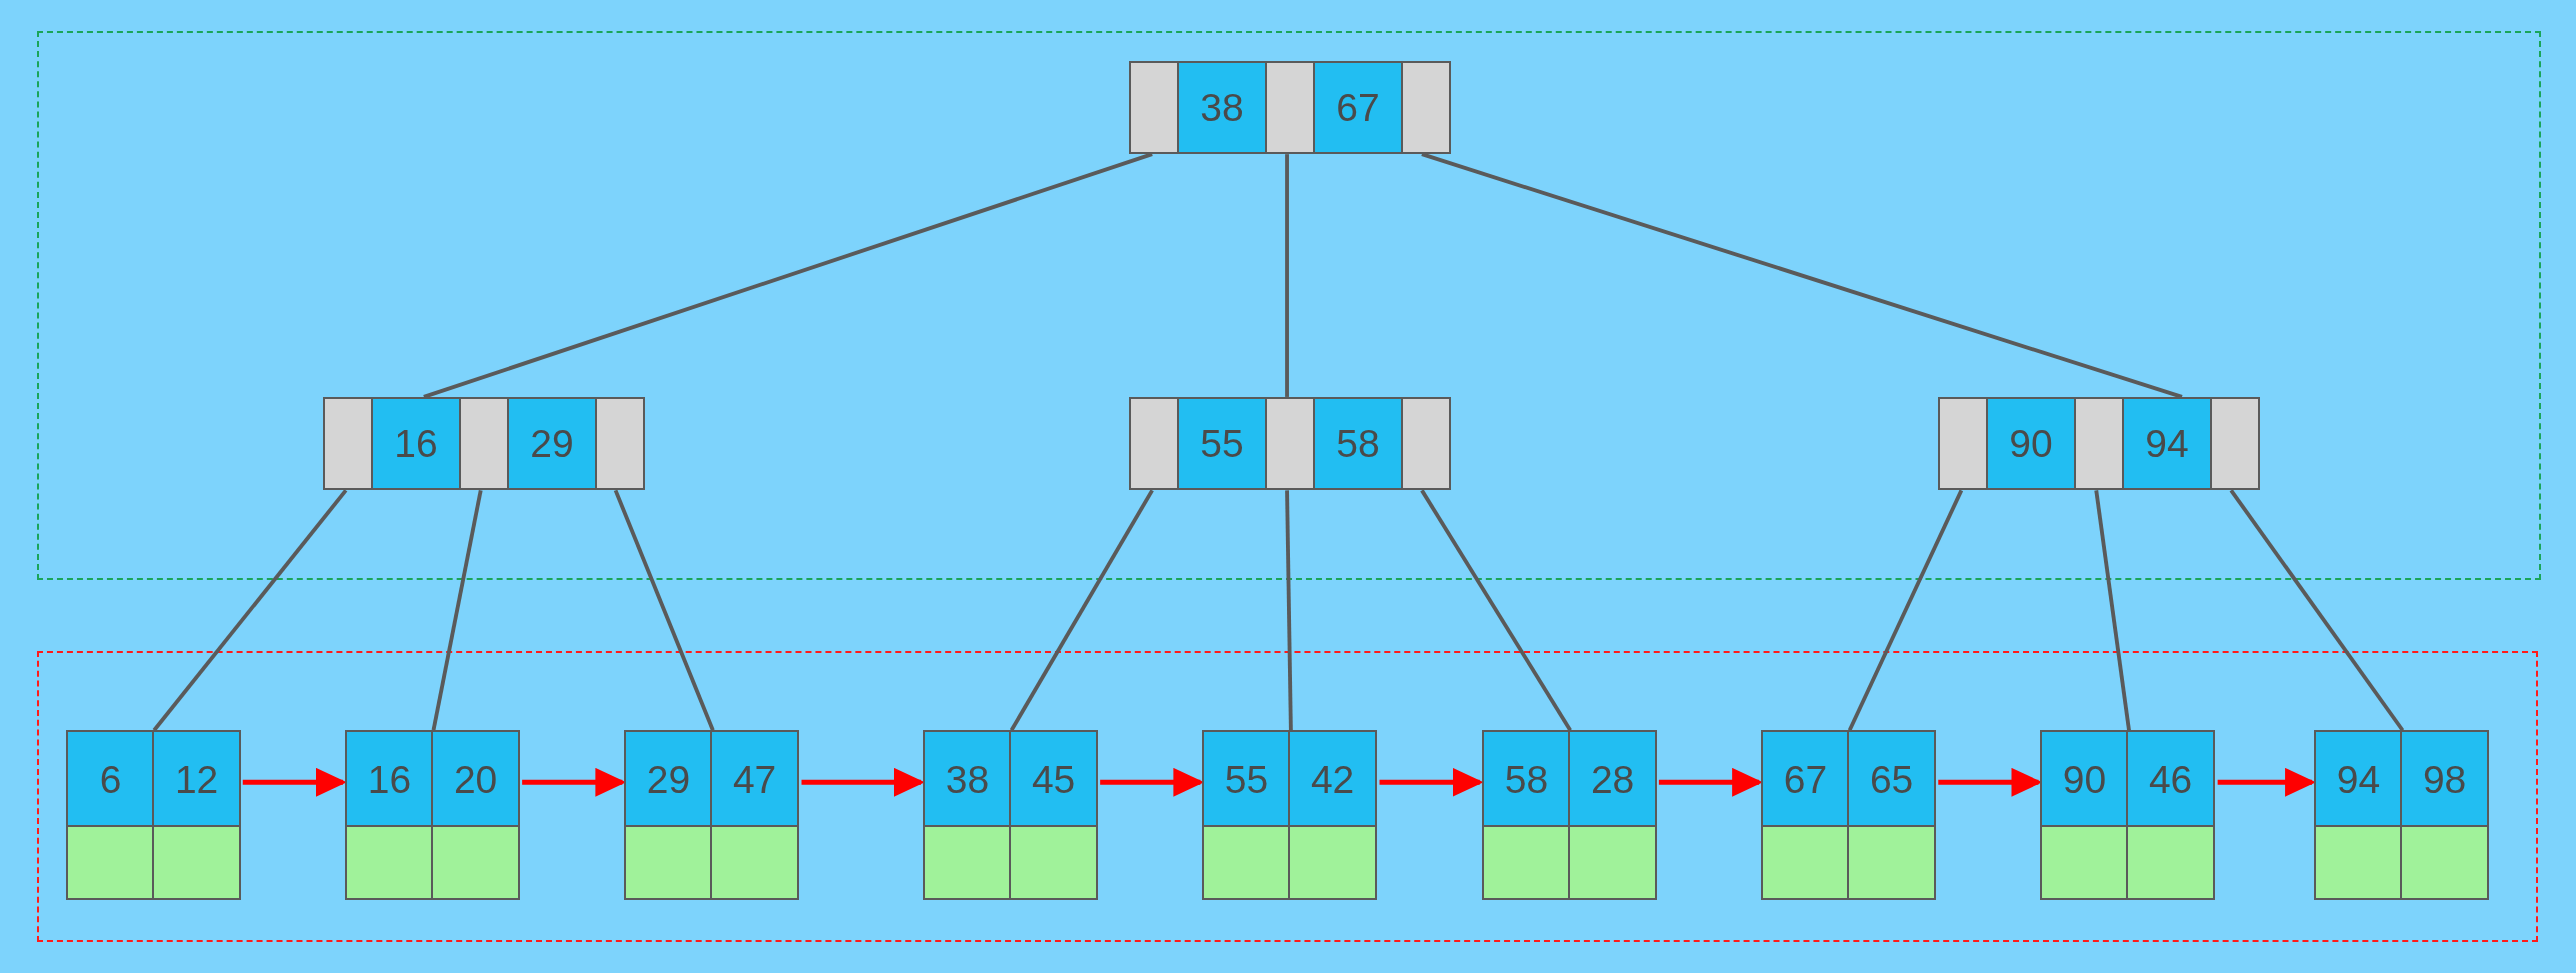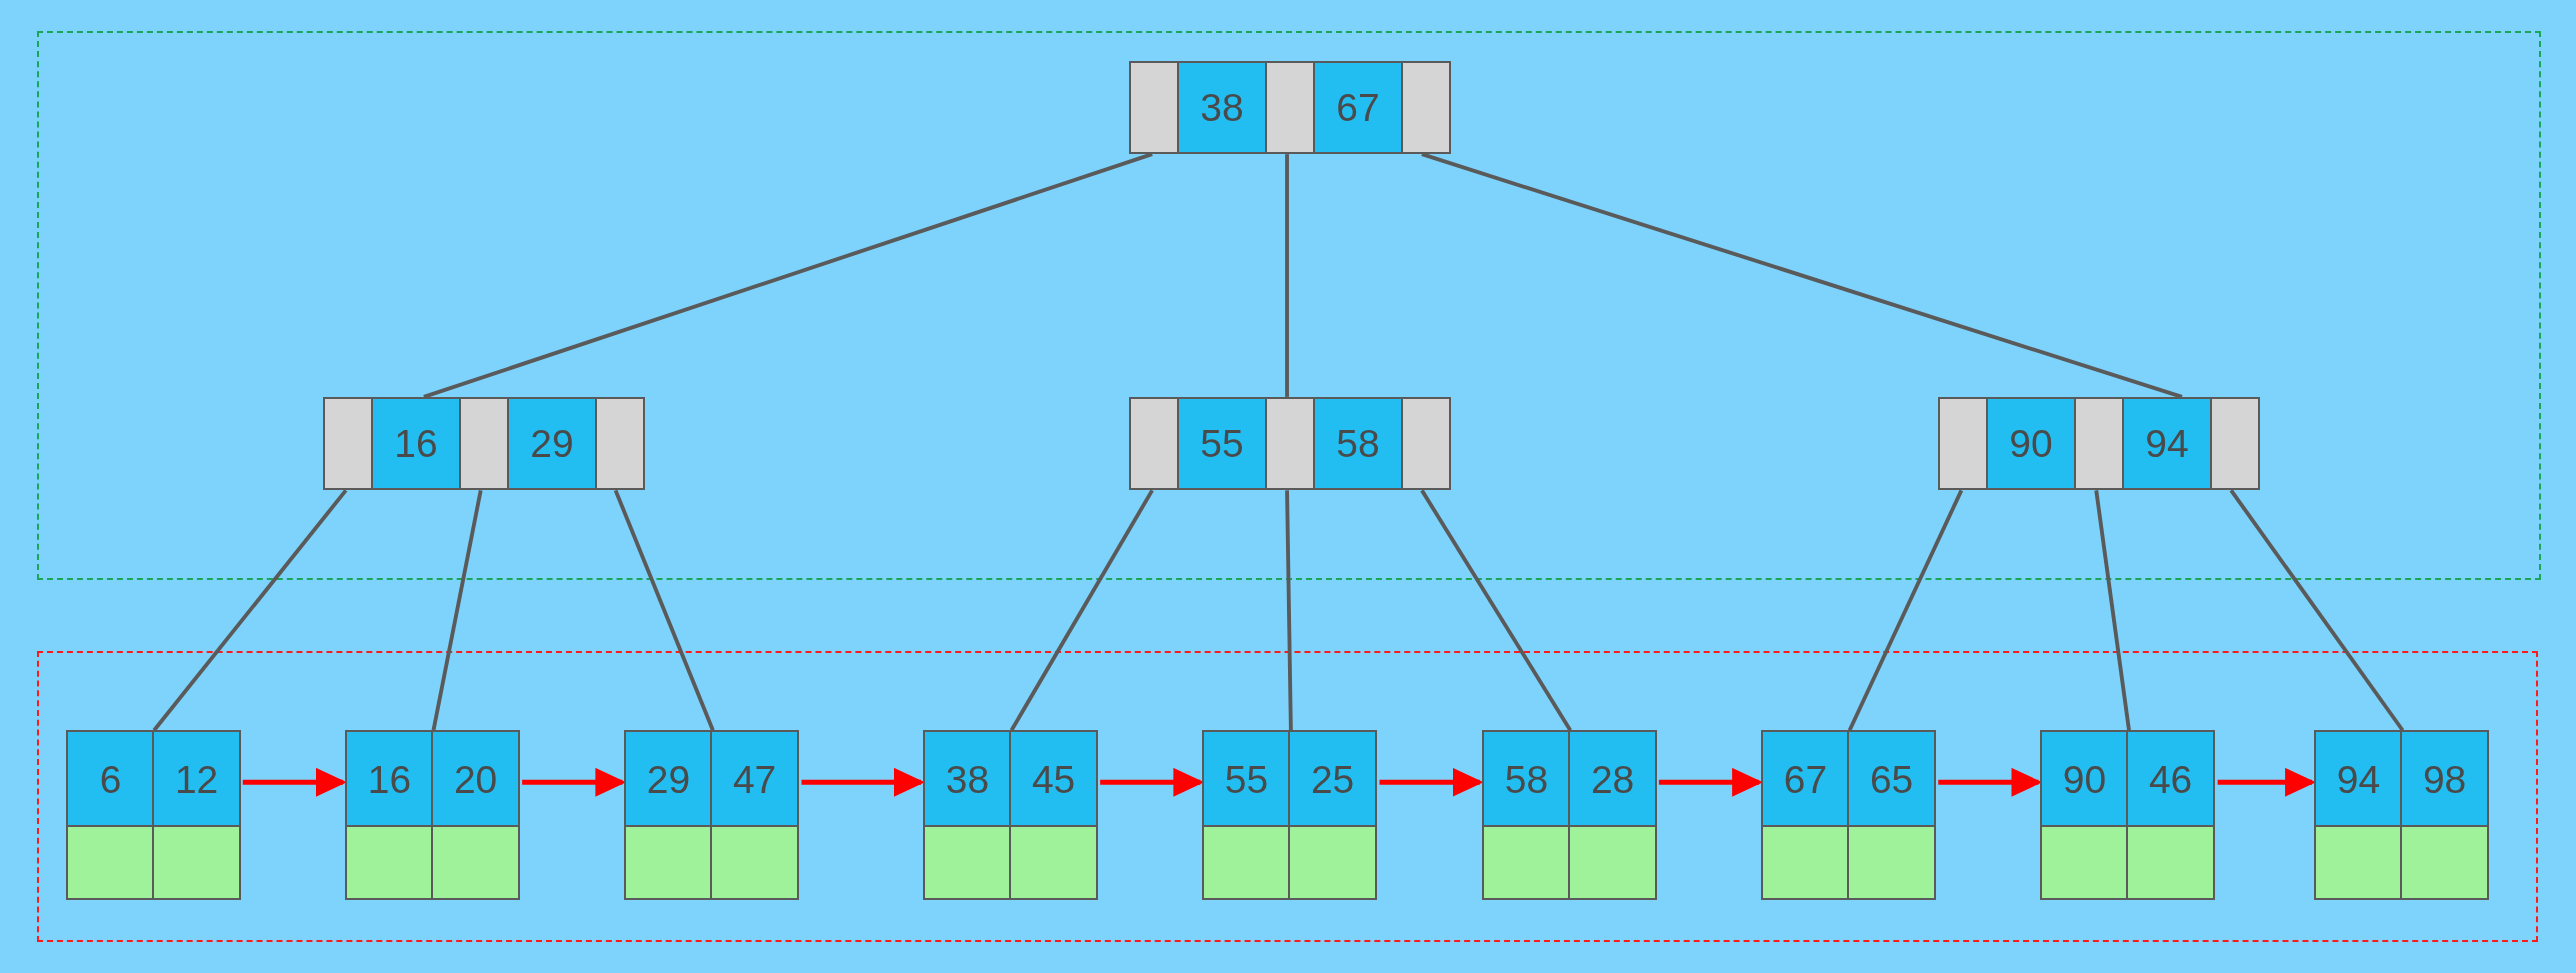--- a/index.html
+++ b/index.html
@@ -204,21 +204,21 @@
           <div class="slot">45</div>
         </div>
         <div class="row vals">
           <div class="slot"></div>
           <div class="slot"></div>
         </div>
       </div>
       <div class="leaf" style="left: 1202px; top: 730px;">
         <div class="row keys">
           <div class="slot">55</div>
-          <div class="slot">25</div>
+          <div class="slot">42</div>
         </div>
         <div class="row vals">
           <div class="slot"></div>
           <div class="slot"></div>
         </div>
       </div>
       <div class="leaf" style="left: 1482px; top: 730px;">
         <div class="row keys">
           <div class="slot">58</div>
           <div class="slot">28</div>

